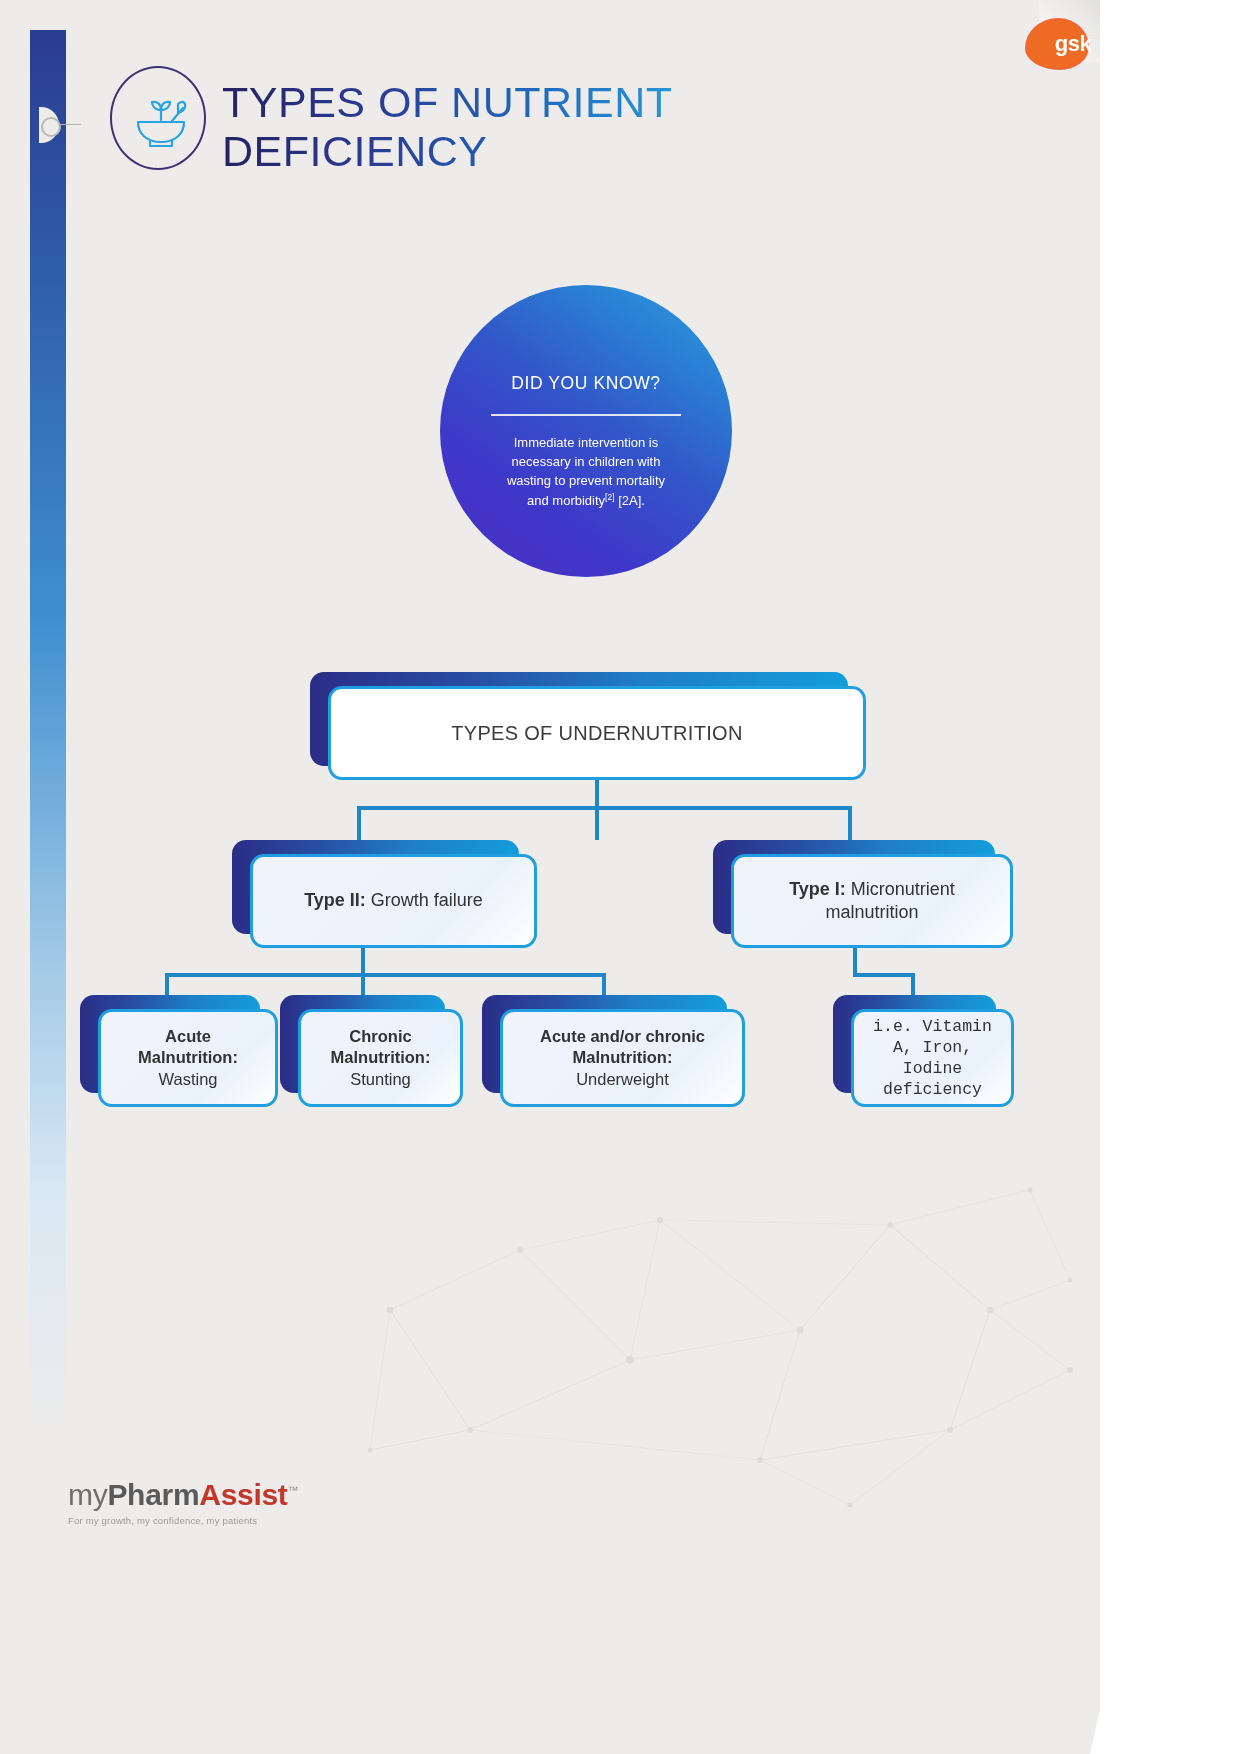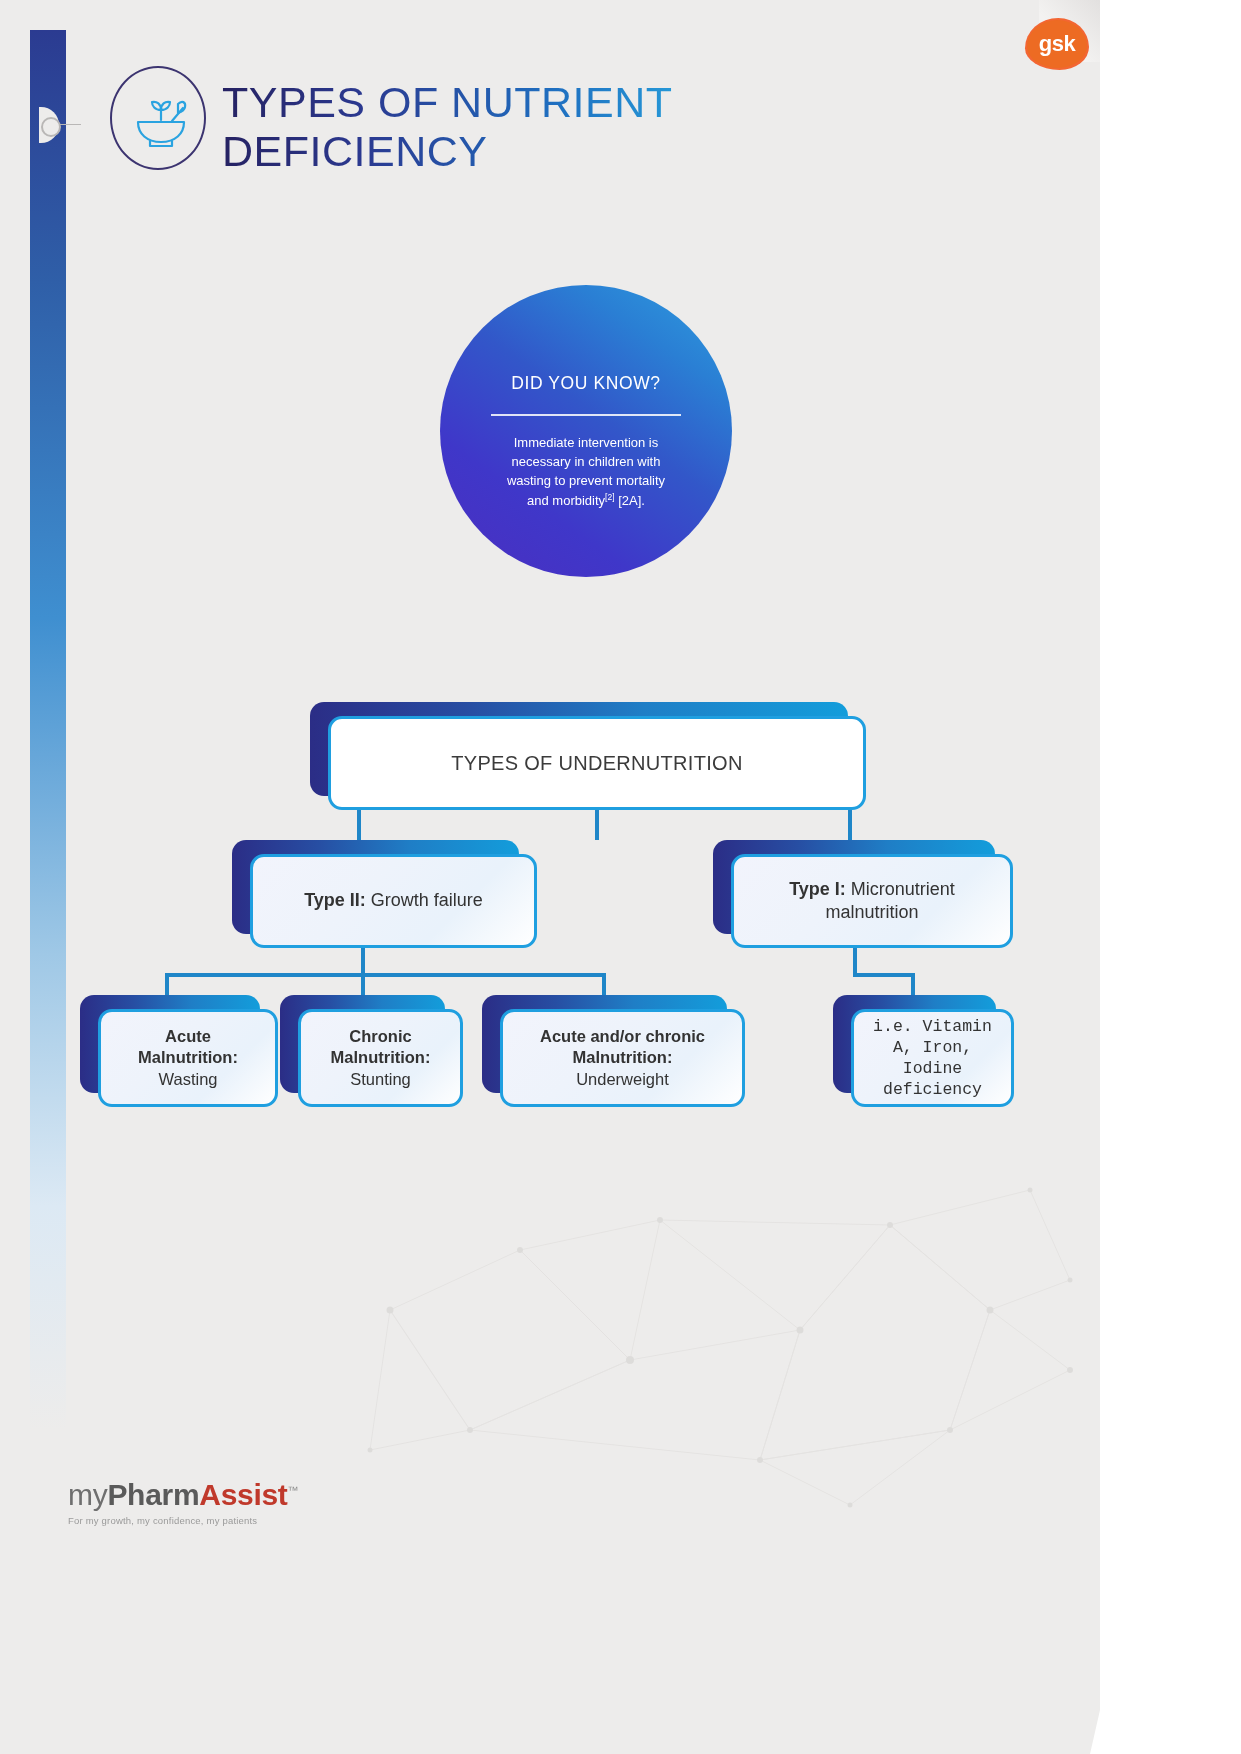--- a/index.html
+++ b/index.html
@@ -44,21 +44,21 @@
     position:absolute;left:0;top:0;width:64px;height:52px;
     background:#f36633;
     border-radius:52% 48% 46% 54% / 58% 56% 44% 42%;
   }
   #gsk .blob2{
     position:absolute;left:2px;top:2px;width:60px;height:48px;
     background:#ed6b23;
     border-radius:50% 50% 48% 52% / 56% 54% 46% 44%;
   }
   #gsk .txt{
-    position:absolute;left:0;top:0;width:64px;height:52px;
+    position:absolute;left:16px;top:0;width:64px;height:52px;
     display:flex;align-items:center;justify-content:center;
     color:#ffffff;font-size:22px;font-weight:bold;letter-spacing:-0.5px;
   }
 
   
   #hdr-icon{
     position:absolute;left:110px;top:66px;width:96px;height:104px;
     border:2px solid #3c3470;border-radius:50%;
     box-sizing:border-box;
   }
@@ -98,21 +98,21 @@
     border-radius:14px;border:3px solid #1f9fe0;box-sizing:border-box;
     background:#ffffff;
     display:flex;align-items:center;justify-content:center;text-align:center;
     padding:6px 14px;box-sizing:border-box;
   }
   .node.tint .front{
     background:linear-gradient(135deg,#f2f4fc 0%, #eef3fb 40%, #e9f2fb 70%, #ffffff 100%);
   }
   .node .front .lbl{display:block;}
 
-  #n-root{left:310px;top:672px;width:538px;height:94px;margin-top:30px;}
+  #n-root{left:310px;top:672px;width:538px;height:94px;}
   #n-root .front{font-size:20px;color:#3b3b3b;letter-spacing:0.3px;}
 
   #n-t2{left:232px;top:840px;width:262px;height:94px;padding-left:25px;}
   #n-t1{left:713px;top:840px;width:282px;height:94px;}
   #n-t2 .front,#n-t1 .front{font-size:18px;color:#333333;line-height:1.3;}
   #n-t2 .front b,#n-t1 .front b{font-weight:bold;}
 
   #n-a{left:80px;top:995px;width:180px;height:98px;}
   #n-b{left:280px;top:995px;width:165px;height:98px;}
   #n-c{left:482px;top:995px;width:245px;height:98px;}

